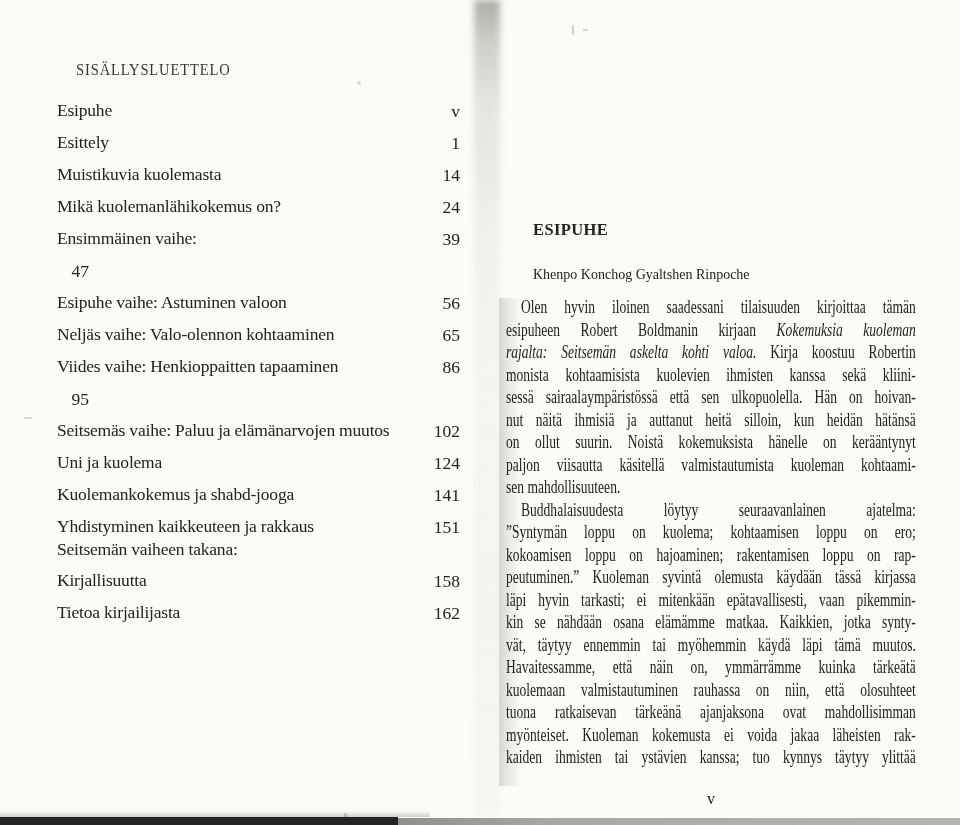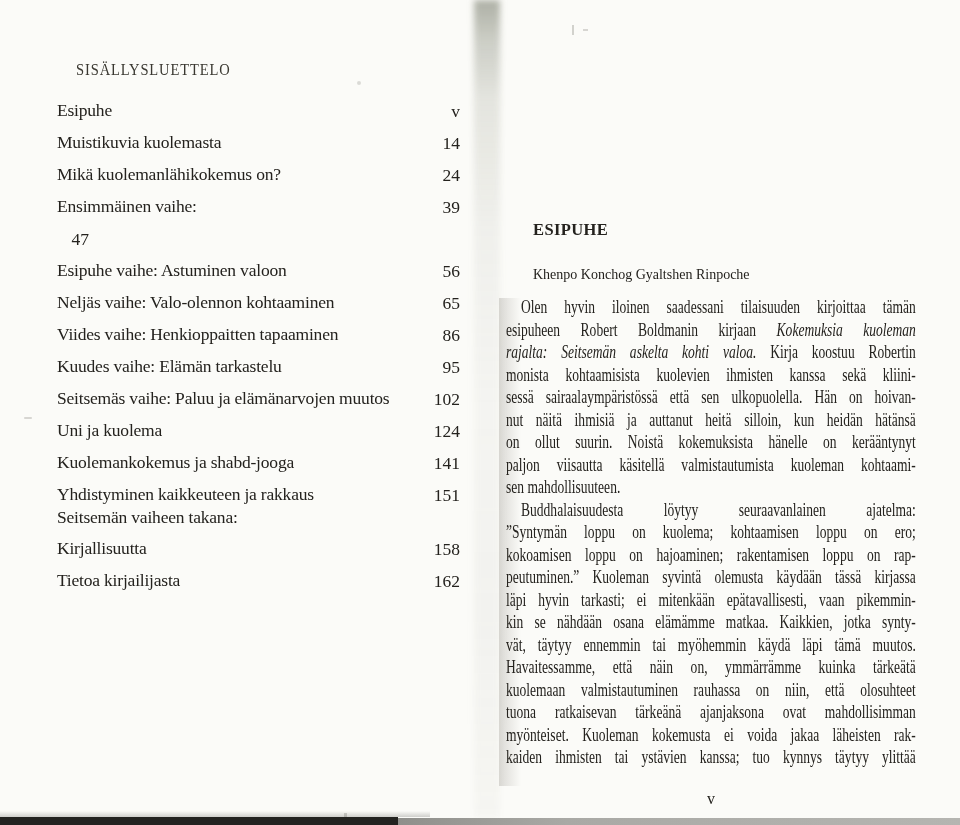--- a/index.html
+++ b/index.html
@@ -85,20 +85,26 @@
     <div class="toc-title">SISÄLLYSLUETTELO</div>
     <div class="toc-list">
         <div class="toc-entry">
           <div class="toc-label">
             <div class="toc-line">Esipuhe</div>
           </div>
           <div class="toc-page">v</div>
         </div>
         <div class="toc-entry">
           <div class="toc-label">
+            <div class="toc-line">Esittely</div>
+          </div>
+          <div class="toc-page">1</div>
+        </div>
+        <div class="toc-entry">
+          <div class="toc-label">
             <div class="toc-line">Muistikuvia kuolemasta</div>
           </div>
           <div class="toc-page">14</div>
         </div>
         <div class="toc-entry">
           <div class="toc-label">
             <div class="toc-line">Mikä kuolemanlähikokemus on?</div>
           </div>
           <div class="toc-page">24</div>
         </div>
@@ -123,23 +129,20 @@
           </div>
           <div class="toc-page">65</div>
         </div>
         <div class="toc-entry">
           <div class="toc-label">
             <div class="toc-line">Viides vaihe: Henkioppaitten tapaaminen</div>
           </div>
           <div class="toc-page">86</div>
         </div>
         <div class="toc-entry">
-          <div class="toc-label">
-            <div class="toc-line">Kuudes vaihe: Elämän tarkastelu</div>
-          </div>
           <div class="toc-page">95</div>
         </div>
         <div class="toc-entry">
           <div class="toc-label">
             <div class="toc-line">Seitsemäs vaihe: Paluu ja elämänarvojen muutos</div>
           </div>
           <div class="toc-page">102</div>
         </div>
         <div class="toc-entry">
           <div class="toc-label">

